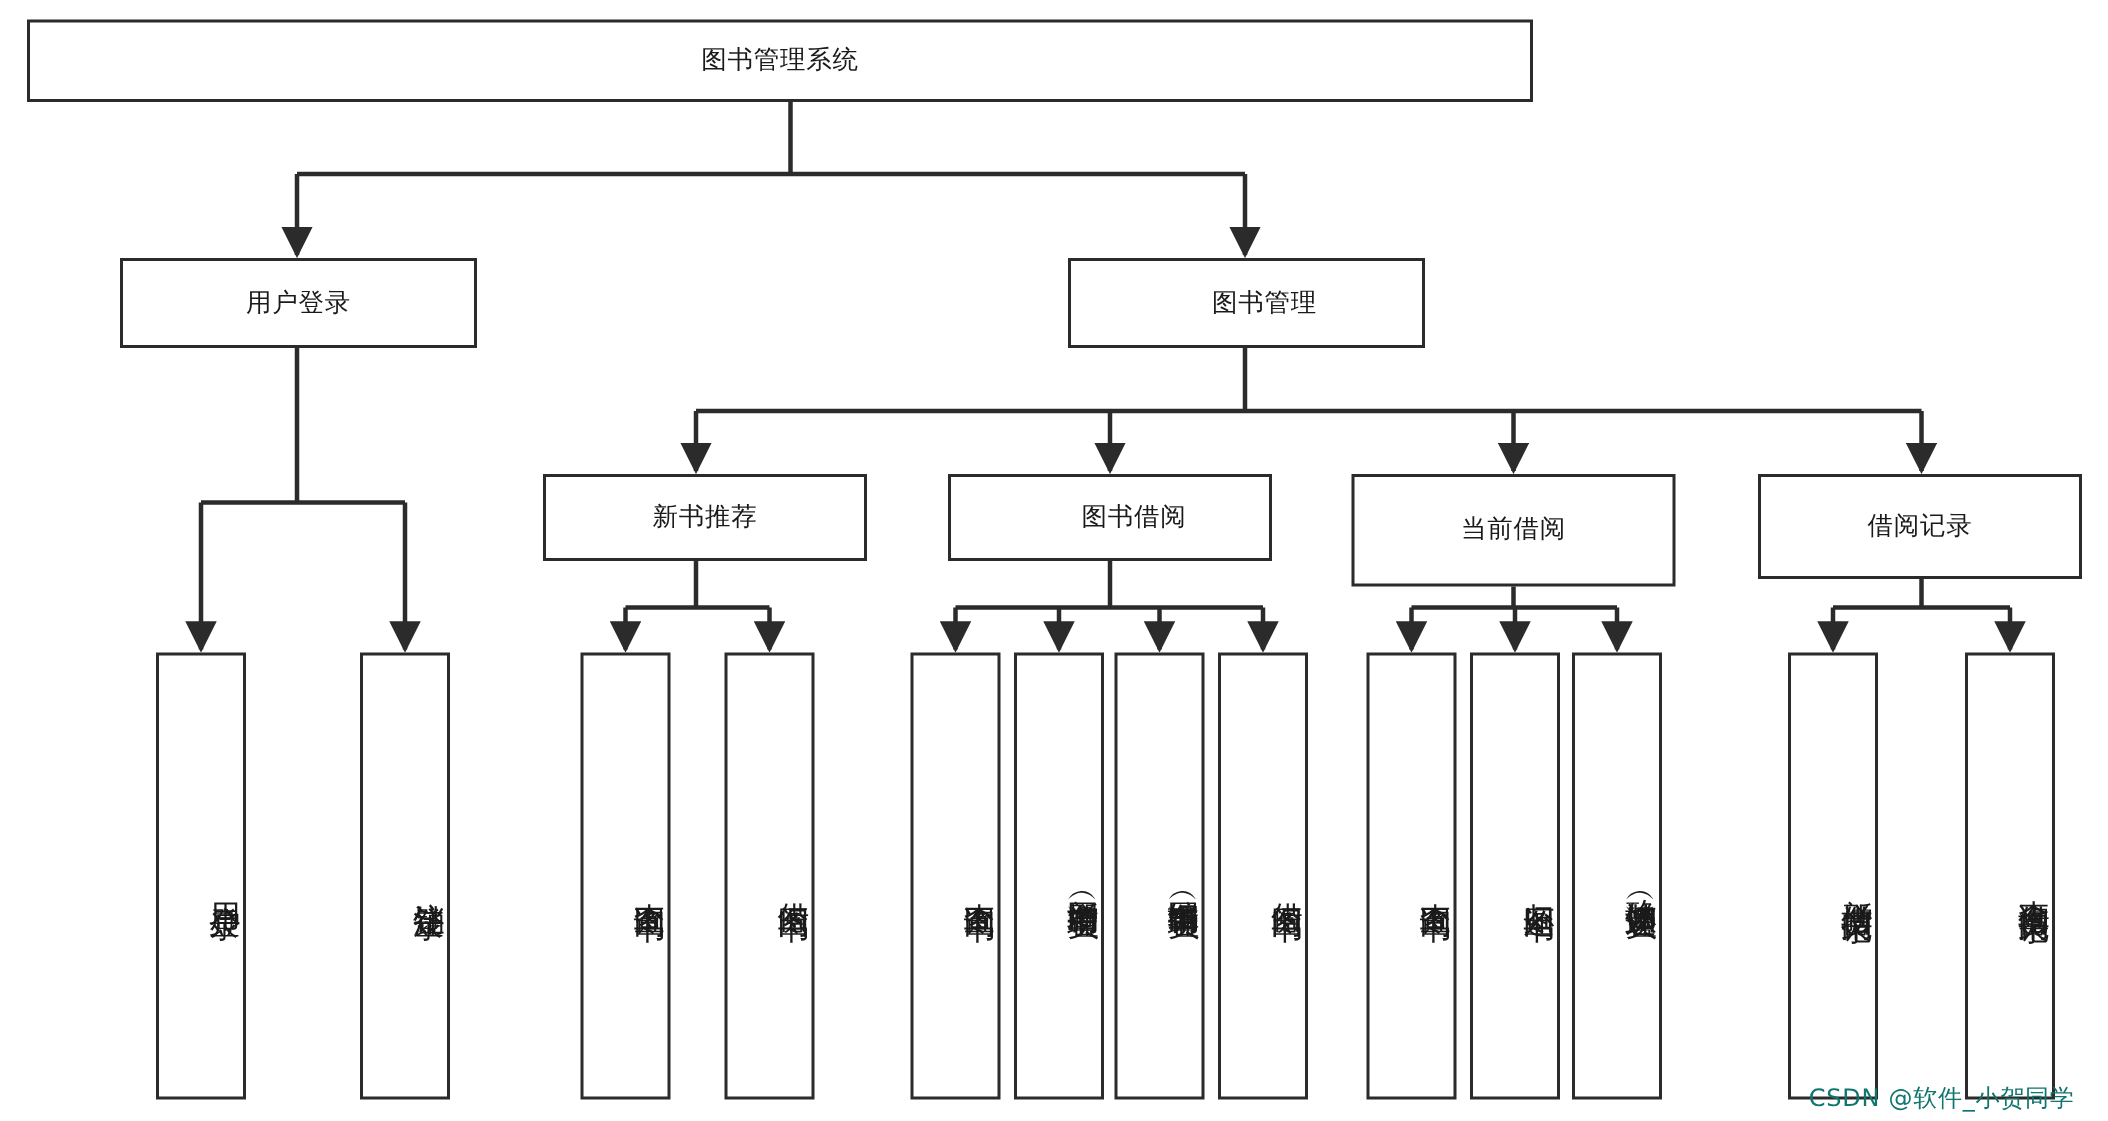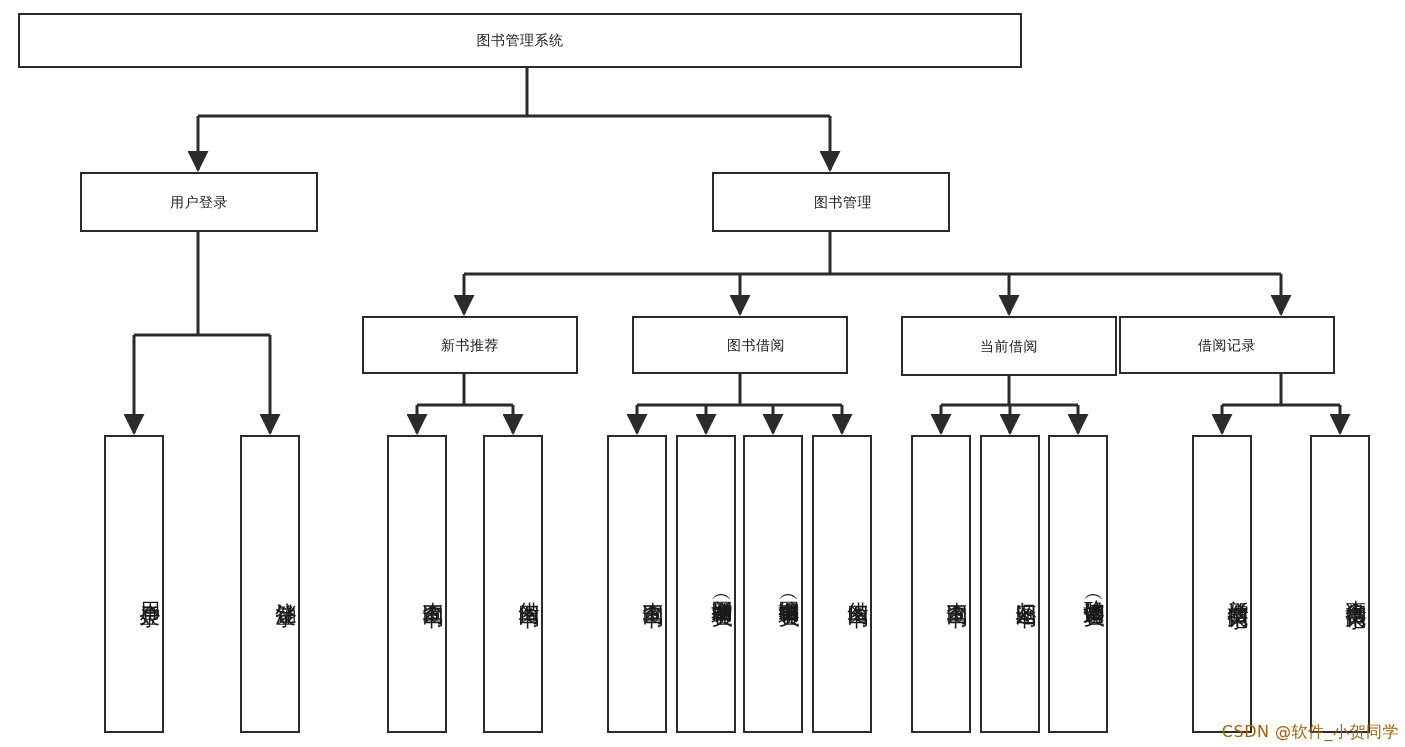--- a/index.html
+++ b/index.html
@@ -29,46 +29,47 @@
     position: absolute;
     box-sizing: border-box;
     border: 2px solid #2b2b2b;
     background: #ffffff;
     display: flex;
     align-items: center;
     justify-content: center;
     color: #1a1a1a;
   }
   .node-h {
-    font-size: 14px;
+    font-size: 17px;
     line-height: 1.2;
     letter-spacing: 0.5px;
     white-space: nowrap;
+    font-family: Liberation Serif, serif;
   }
   .node-v {
     font-size: 21px;
     line-height: 1.18;
     writing-mode: vertical-rl;
     text-orientation: upright;
     letter-spacing: 2px;
     align-items: flex-start;
     justify-content: center;
     padding-top: 10px;
     text-align: left;
   }
   .node-v.tall-text {
     padding-top: 6px;
     letter-spacing: 1px;
   }
   .watermark {
     position: absolute;
-    right: 6px;
+    right: 22px;
     bottom: 4px;
     font-size: 16px;
-    color: #a16207;
+    color: #0f766e;
     white-space: nowrap;
     letter-spacing: 0.5px;
     pointer-events: none;
   }
 </style>
 </head>
 <body>
 
 <div id="diagram-root">
 
@@ -134,24 +135,24 @@
   <div class="node node-h" style="left:712px; top:172px; width:238px; height:60px;padding-left:24px;">
     <span>图书管理</span>
   </div>
 
   <div class="node node-h" style="left:362px; top:316px; width:216px; height:58px;">
     <span>新书推荐</span>
   </div>
   <div class="node node-h" style="left:632px; top:316px; width:216px; height:58px;padding-left:32px;">
     <span>图书借阅</span>
   </div>
-  <div class="node node-h" style="left:901px; top:316px; width:216px; height:60px;text-align:center;">
+  <div class="node node-h" style="left:901px; top:316px; width:216px; height:75px;text-align:center;">
     <span>当前借阅</span>
   </div>
-  <div class="node node-h" style="left:1119px; top:316px; width:216px; height:58px;">
+  <div class="node node-h" style="left:1172px; top:316px; width:216px; height:70px;">
     <span>借阅记录</span>
   </div>
 
   <div class="node node-v" style="left:104px; top:435px; width:60px; height:298px;">
     <span>用户登录</span>
   </div>
   <div class="node node-v" style="left:240px; top:435px; width:60px; height:298px;">
     <span>注销登录</span>
   </div>
 

